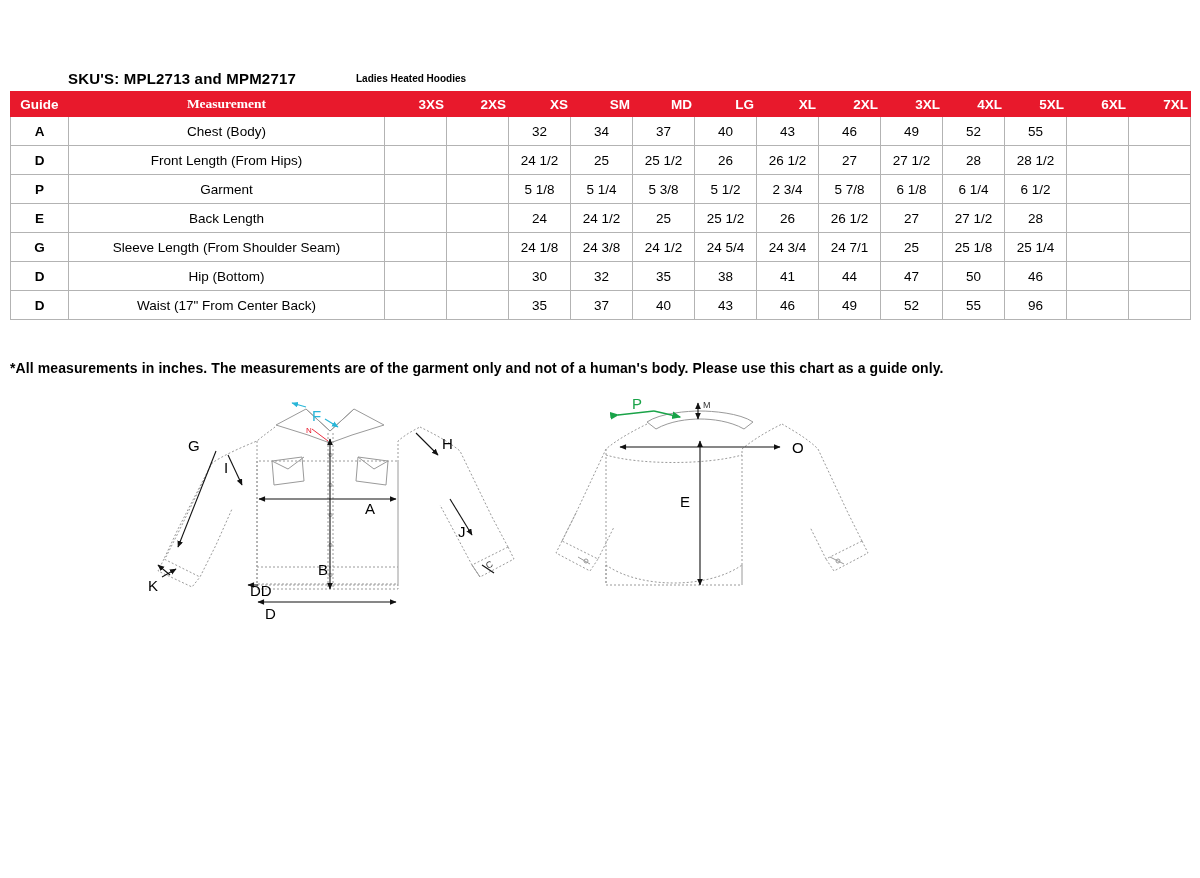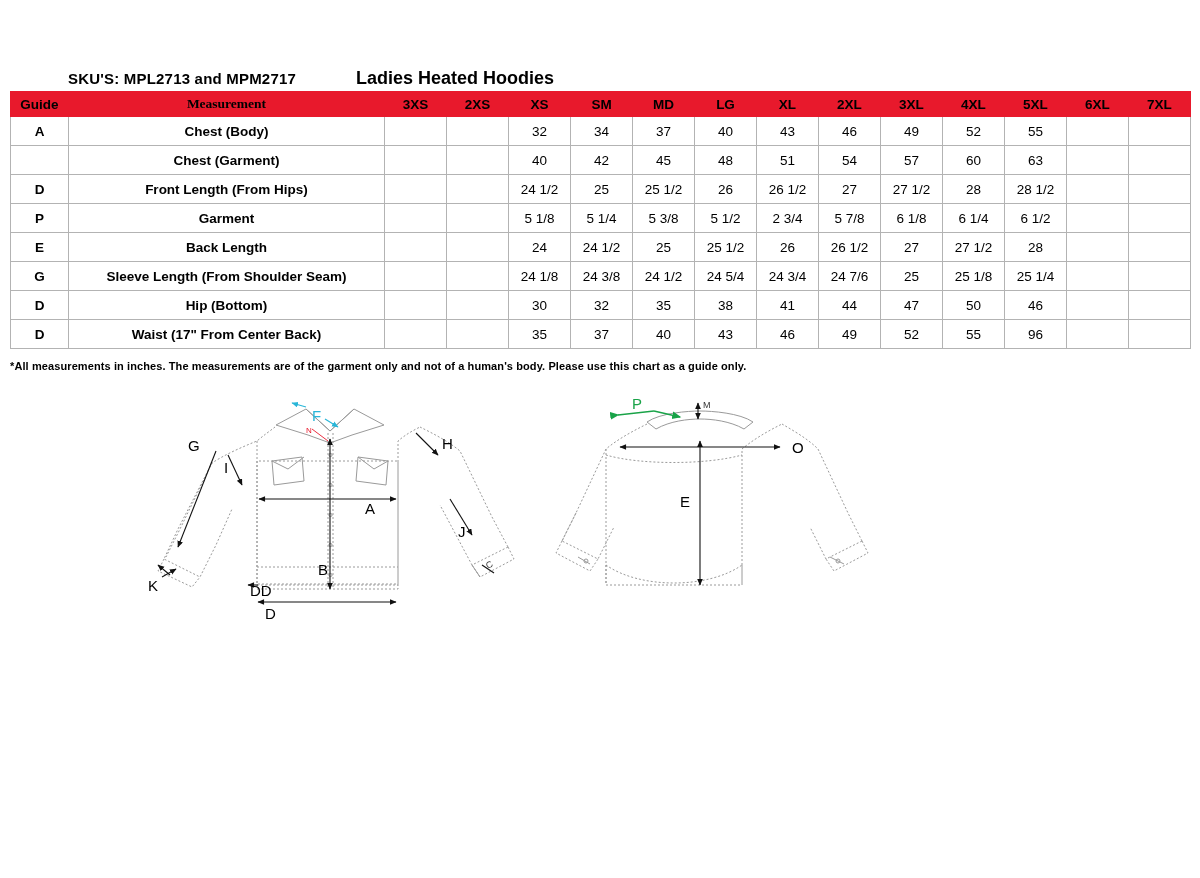--- a/index.html
+++ b/index.html
@@ -27,21 +27,21 @@
     display: flex;
     align-items: center;
   }
   .sku-title {
     font-size: 15px;
     font-weight: bold;
     letter-spacing: .2px;
     margin-left: 58px;
   }
   .product-title {
-    font-size: 18px;
+    font-size: 10px;
     font-weight: bold;
     margin-left: 60px;
   }
   
   table.size-chart {
     position: absolute;
     left: 10px;
     top: 72px;
     width: 1180px;
     border-collapse: collapse;
@@ -51,38 +51,38 @@
   table.size-chart td {
     border: 1px solid #b3b3b3;
     height: 29px;
     text-align: center;
     vertical-align: middle;
     font-size: 13.5px;
     padding: 0 2px;
   }
   table.size-chart thead th {
     background: #e8192c;
-    color: #000000;
+    color: #ffffff;
     font-weight: bold;
     border: 1px solid #e8192c;
     font-size: 13.5px;
     height: 25px;
   }
   table.size-chart thead th.col-guide { width: 58px; }
   table.size-chart thead th.col-meas  { width: 316px; font-family: Liberation Serif, serif; }
-  table.size-chart thead th.col-size  { width: 62px; }
+  table.size-chart thead th.col-size  { width: 62px; text-align: right; }
   td.guide-cell { font-weight: bold; font-size: 13.5px; }
-  td.meas-cell  { font-weight: bold; font-size: 13.5px; }
+  td.meas-cell  { font-weight: normal; font-size: 13.5px; }
   td.val-cell   { font-weight: normal; }
   
   .footnote {
     position: absolute;
     left: 10px;
     top: 341px;
-    font-size: 11px;
+    font-size: 14px;
     font-weight: bold;
     letter-spacing: .1px;
   }
   
   .diagram {
     position: absolute;
     left: 120px;
     top: 370px;
     width: 760px;
     height: 250px;
@@ -164,37 +164,20 @@
         <td class="val-cell">40</td>
         <td class="val-cell">43</td>
         <td class="val-cell">46</td>
         <td class="val-cell">49</td>
         <td class="val-cell">52</td>
         <td class="val-cell">55</td>
         <td class="val-cell"></td>
         <td class="val-cell"></td>
       </tr>
 
-      <tr>
-        <td class="guide-cell"></td>
-        <td class="meas-cell">Chest (Garment)</td>
-        <td class="val-cell"></td>
-        <td class="val-cell"></td>
-        <td class="val-cell">40</td>
-        <td class="val-cell">42</td>
-        <td class="val-cell">45</td>
-        <td class="val-cell">48</td>
-        <td class="val-cell">51</td>
-        <td class="val-cell">54</td>
-        <td class="val-cell">57</td>
-        <td class="val-cell">60</td>
-        <td class="val-cell">63</td>
-        <td class="val-cell"></td>
-        <td class="val-cell"></td>
-      </tr>
 
       <tr>
         <td class="guide-cell">D</td>
         <td class="meas-cell">Front Length (From Hips)</td>
         <td class="val-cell"></td>
         <td class="val-cell"></td>
         <td class="val-cell">24 1/2</td>
         <td class="val-cell">25</td>
         <td class="val-cell">25 1/2</td>
         <td class="val-cell">26</td>
@@ -246,21 +229,21 @@
       <tr>
         <td class="guide-cell">G</td>
         <td class="meas-cell">Sleeve Length (From Shoulder Seam)</td>
         <td class="val-cell"></td>
         <td class="val-cell"></td>
         <td class="val-cell">24 1/8</td>
         <td class="val-cell">24 3/8</td>
         <td class="val-cell">24 1/2</td>
         <td class="val-cell">24 5/4</td>
         <td class="val-cell">24 3/4</td>
-        <td class="val-cell">24 7/6</td>
+        <td class="val-cell">24 7/1</td>
         <td class="val-cell">25</td>
         <td class="val-cell">25 1/8</td>
         <td class="val-cell">25 1/4</td>
         <td class="val-cell"></td>
         <td class="val-cell"></td>
       </tr>
 
       <tr>
         <td class="guide-cell">D</td>
         <td class="meas-cell">Hip (Bottom)</td>

